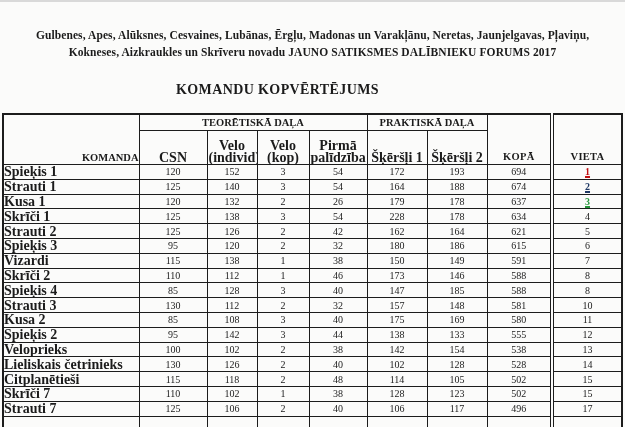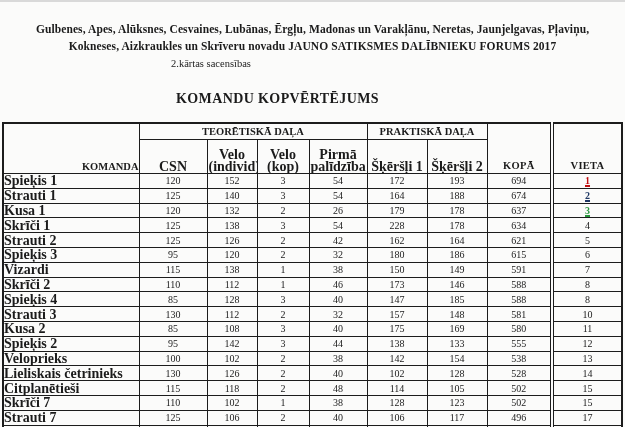--- a/index.html
+++ b/index.html
@@ -18,21 +18,21 @@
     background: #d9d9d9;
   }
   .doc-header { width: 625px; }
   .title-line {
     text-align: center;
     font-weight: bold;
     font-size: 11.5px;
     line-height: 17px;
     letter-spacing: 0.1px;
   }
-  .title-block { margin-top: 19px; }
+  .title-block { margin-top: 25px; }
   .subtitle {
     margin-top: 2px;
     padding-left: 171px;
     font-size: 10.5px;
     line-height: 13px;
   }
   .heading {
     margin: 21px 0 0 0;
     text-align: center;
     transform: translateX(-35px);
@@ -100,21 +100,20 @@
 </head>
 <body>
 
 <div class="top-strip"></div>
 
 <div class="doc-header">
   <div class="title-block">
     <div class="title-line">Gulbenes, Apes, Alūksnes, Cesvaines, Lubānas, Ērgļu, Madonas un Varakļānu, Neretas, Jaunjelgavas, Pļaviņu,</div>
     <div class="title-line">Kokneses, Aizkraukles un Skrīveru novadu JAUNO SATIKSMES DALĪBNIEKU FORUMS 2017</div>
   </div>
-  <div class="subtitle">2.kārtas sacensības</div>
   <div class="heading">KOMANDU KOPVĒRTĒJUMS</div>
 </div>
 
 <table class="results">
   <colgroup>
     <col style="width:136px">
     <col style="width:68px">
     <col style="width:50px">
     <col style="width:52px">
     <col style="width:58px">

